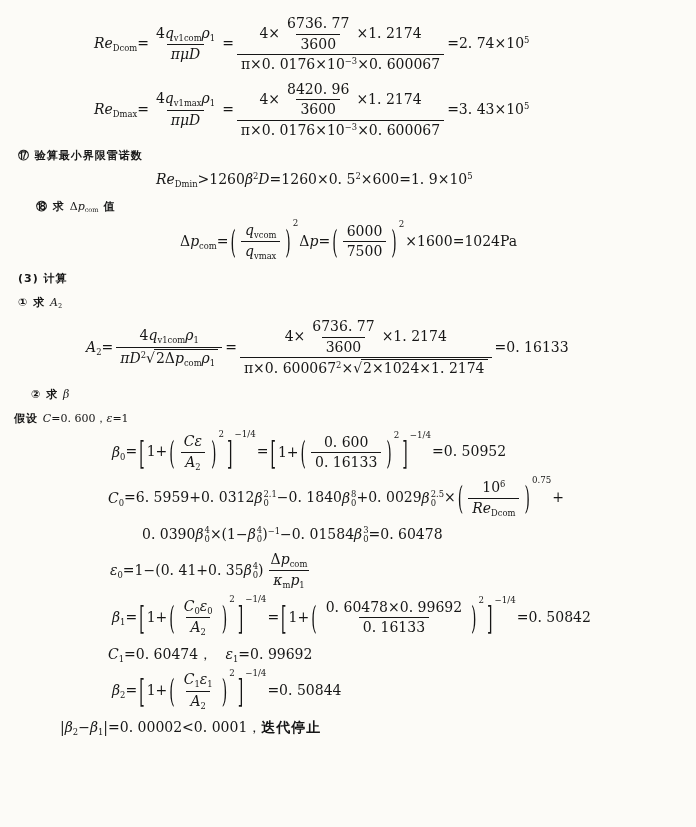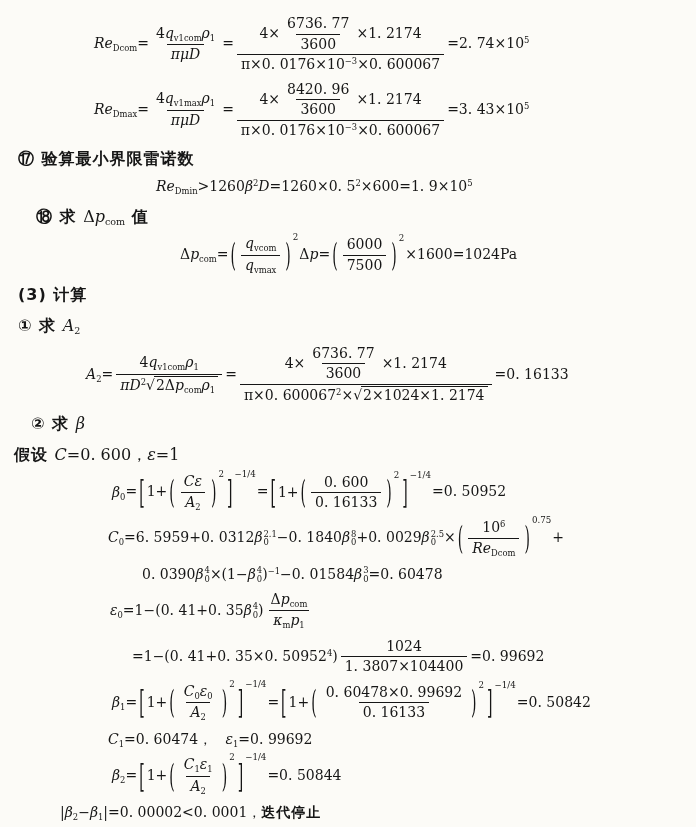--- a/index.html
+++ b/index.html
@@ -7,21 +7,21 @@
   html,body{margin:0;padding:0}
   body{background:#e9e9e9;display:flex;justify-content:center;font-family:"DejaVu Serif","Liberation Serif",serif}
   .page{
     width:696px;height:827px;overflow:hidden;
     background:#fcfbf7;color:#161616;
     font-size:14px;line-height:1.3;
     padding:8px 8px 4px 8px;position:relative;
   }
   .line{white-space:nowrap}
   .eq{margin:7px 0}
-  .h{margin:10px 0 3px;font-size:16px}
+  .h{margin:10px 0 3px;font-size:11px}
   .tk{white-space:pre}
   .it{font-style:italic}
   .cn{font-family:"DejaVu Sans","Liberation Sans",sans-serif;font-weight:700;letter-spacing:1px}
   .sub{font-size:.6em;vertical-align:-0.35em;white-space:pre}
   .sup{font-size:.6em;vertical-align:0.55em;white-space:pre}
   .ss{display:inline-flex;flex-direction:column;align-items:flex-start;vertical-align:middle;font-size:.6em;line-height:1.05;margin-left:1px}
   .frac{display:inline-flex;flex-direction:column;align-items:center;vertical-align:middle;margin:0 3px;line-height:1.25}
   .num{display:block;text-align:center;white-space:nowrap;padding:0 4px 1px}
   .den{display:block;text-align:center;white-space:nowrap;border-top:1.4px solid #161616;padding:1px 4px 0}
   .sqrt{white-space:nowrap}
@@ -145,24 +145,20 @@
           <span class="ssu">3</span>
           <span class="ssb">0</span>
         </span></span><span class="tw"><span class="tk">=0. 60478</span></span></div>
     <div class="line eq" style="margin-left: 102px;"><span class="tw"><span class="tk it">ε</span><span class="sub">0</span></span><span class="tw"><span class="tk">=1−(0. 41+0. 35</span></span><span class="tw"><span class="tk it">β</span><span class="ss">
           <span class="ssu">4</span>
           <span class="ssb">0</span>
         </span></span><span class="tw"><span class="tk">)</span></span><span class="frac">
         <span class="num"><span class="tw"><span class="tk">Δ</span></span><span class="tw"><span class="tk it">p</span><span class="sub">com</span></span></span>
         <span class="den"><span class="tw"><span class="tk it">κ</span><span class="sub">m</span></span><span class="tw"><span class="tk it">p</span><span class="sub">1</span></span></span>
       </span></div>
-    <div class="line eq" style="margin-left: 124px;"><span class="tw"><span class="tk">=1−(0. 41+0. 35×0. 50952</span><span class="sup">4</span></span><span class="tw"><span class="tk">)</span></span><span class="frac">
-        <span class="num"><span class="tw"><span class="tk">1024</span></span></span>
-        <span class="den"><span class="tw"><span class="tk">1. 3807×104400</span></span></span>
-      </span><span class="tw"><span class="tk">=0. 99692</span></span></div>
     <div class="line eq" style="margin-left: 104px;"><span class="tw"><span class="tk it">β</span><span class="sub">1</span></span><span class="tw"><span class="tk">=</span></span><span class="group">
         <span class="fence" style="transform: scaleY(2.32);">[</span>
         <span class="gc"><span class="tw"><span class="tk">1+</span></span><span class="group">
             <span class="fence" style="transform: scaleY(2.32);">(</span>
             <span class="gc"><span class="frac">
                 <span class="num"><span class="tw"><span class="tk it">C</span><span class="sub">0</span></span><span class="tw"><span class="tk it">ε</span><span class="sub">0</span></span></span>
                 <span class="den"><span class="tw"><span class="tk it">A</span><span class="sub">2</span></span></span>
               </span></span>
             <span class="fence" style="transform: scaleY(2.32);">)</span>
             <span class="gsup">2</span>

